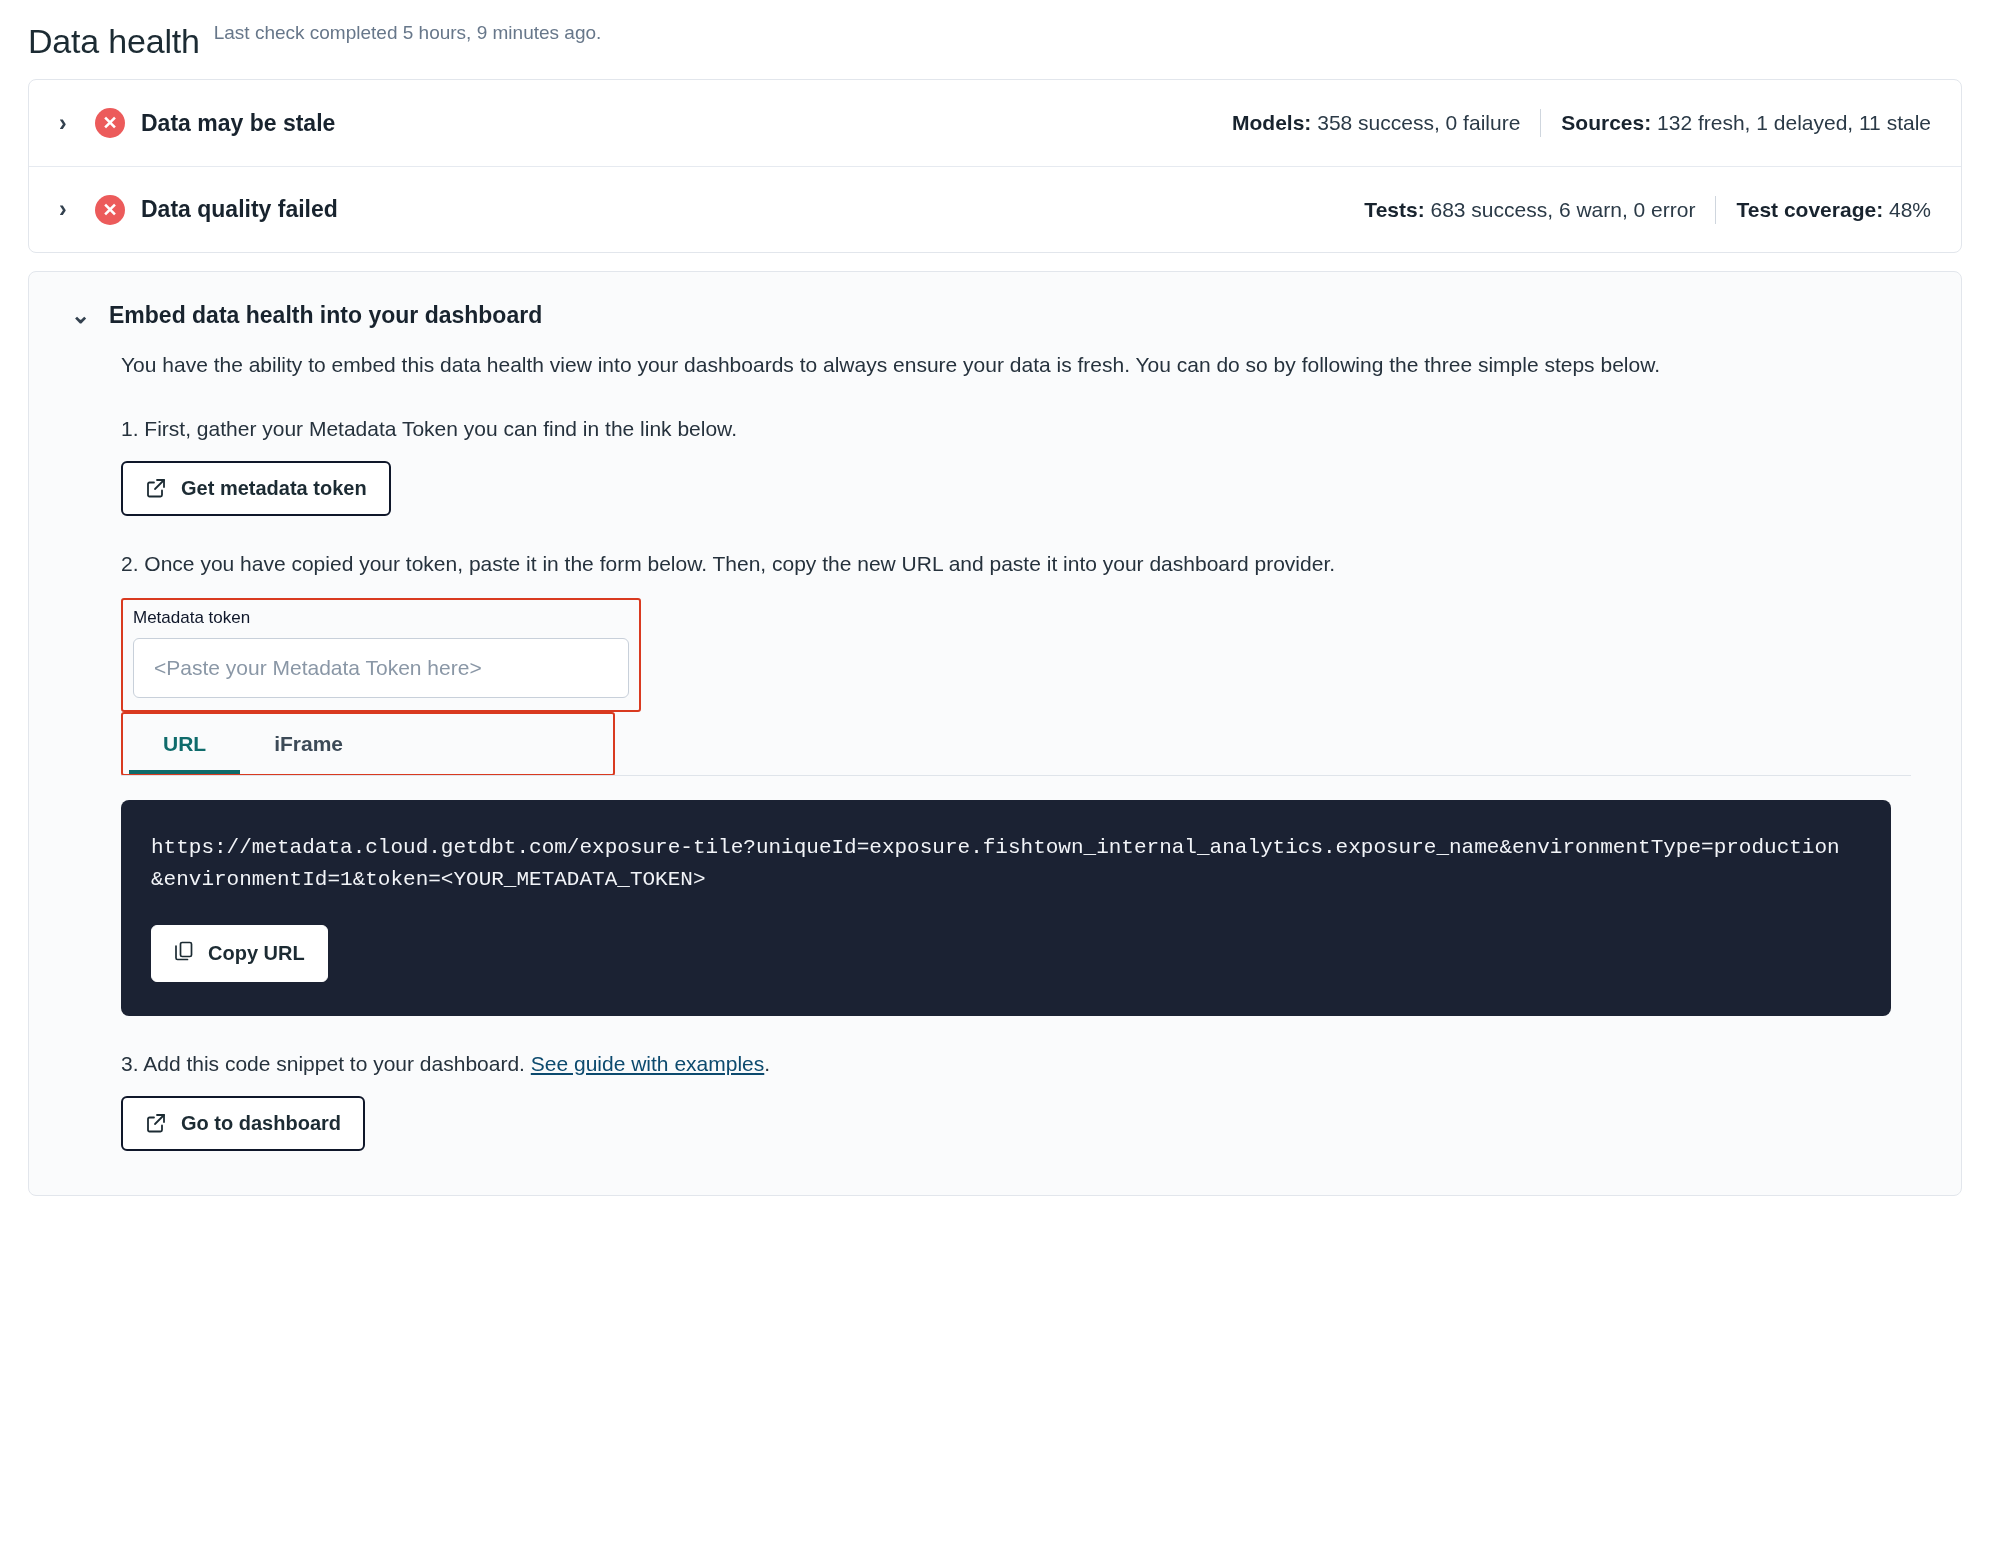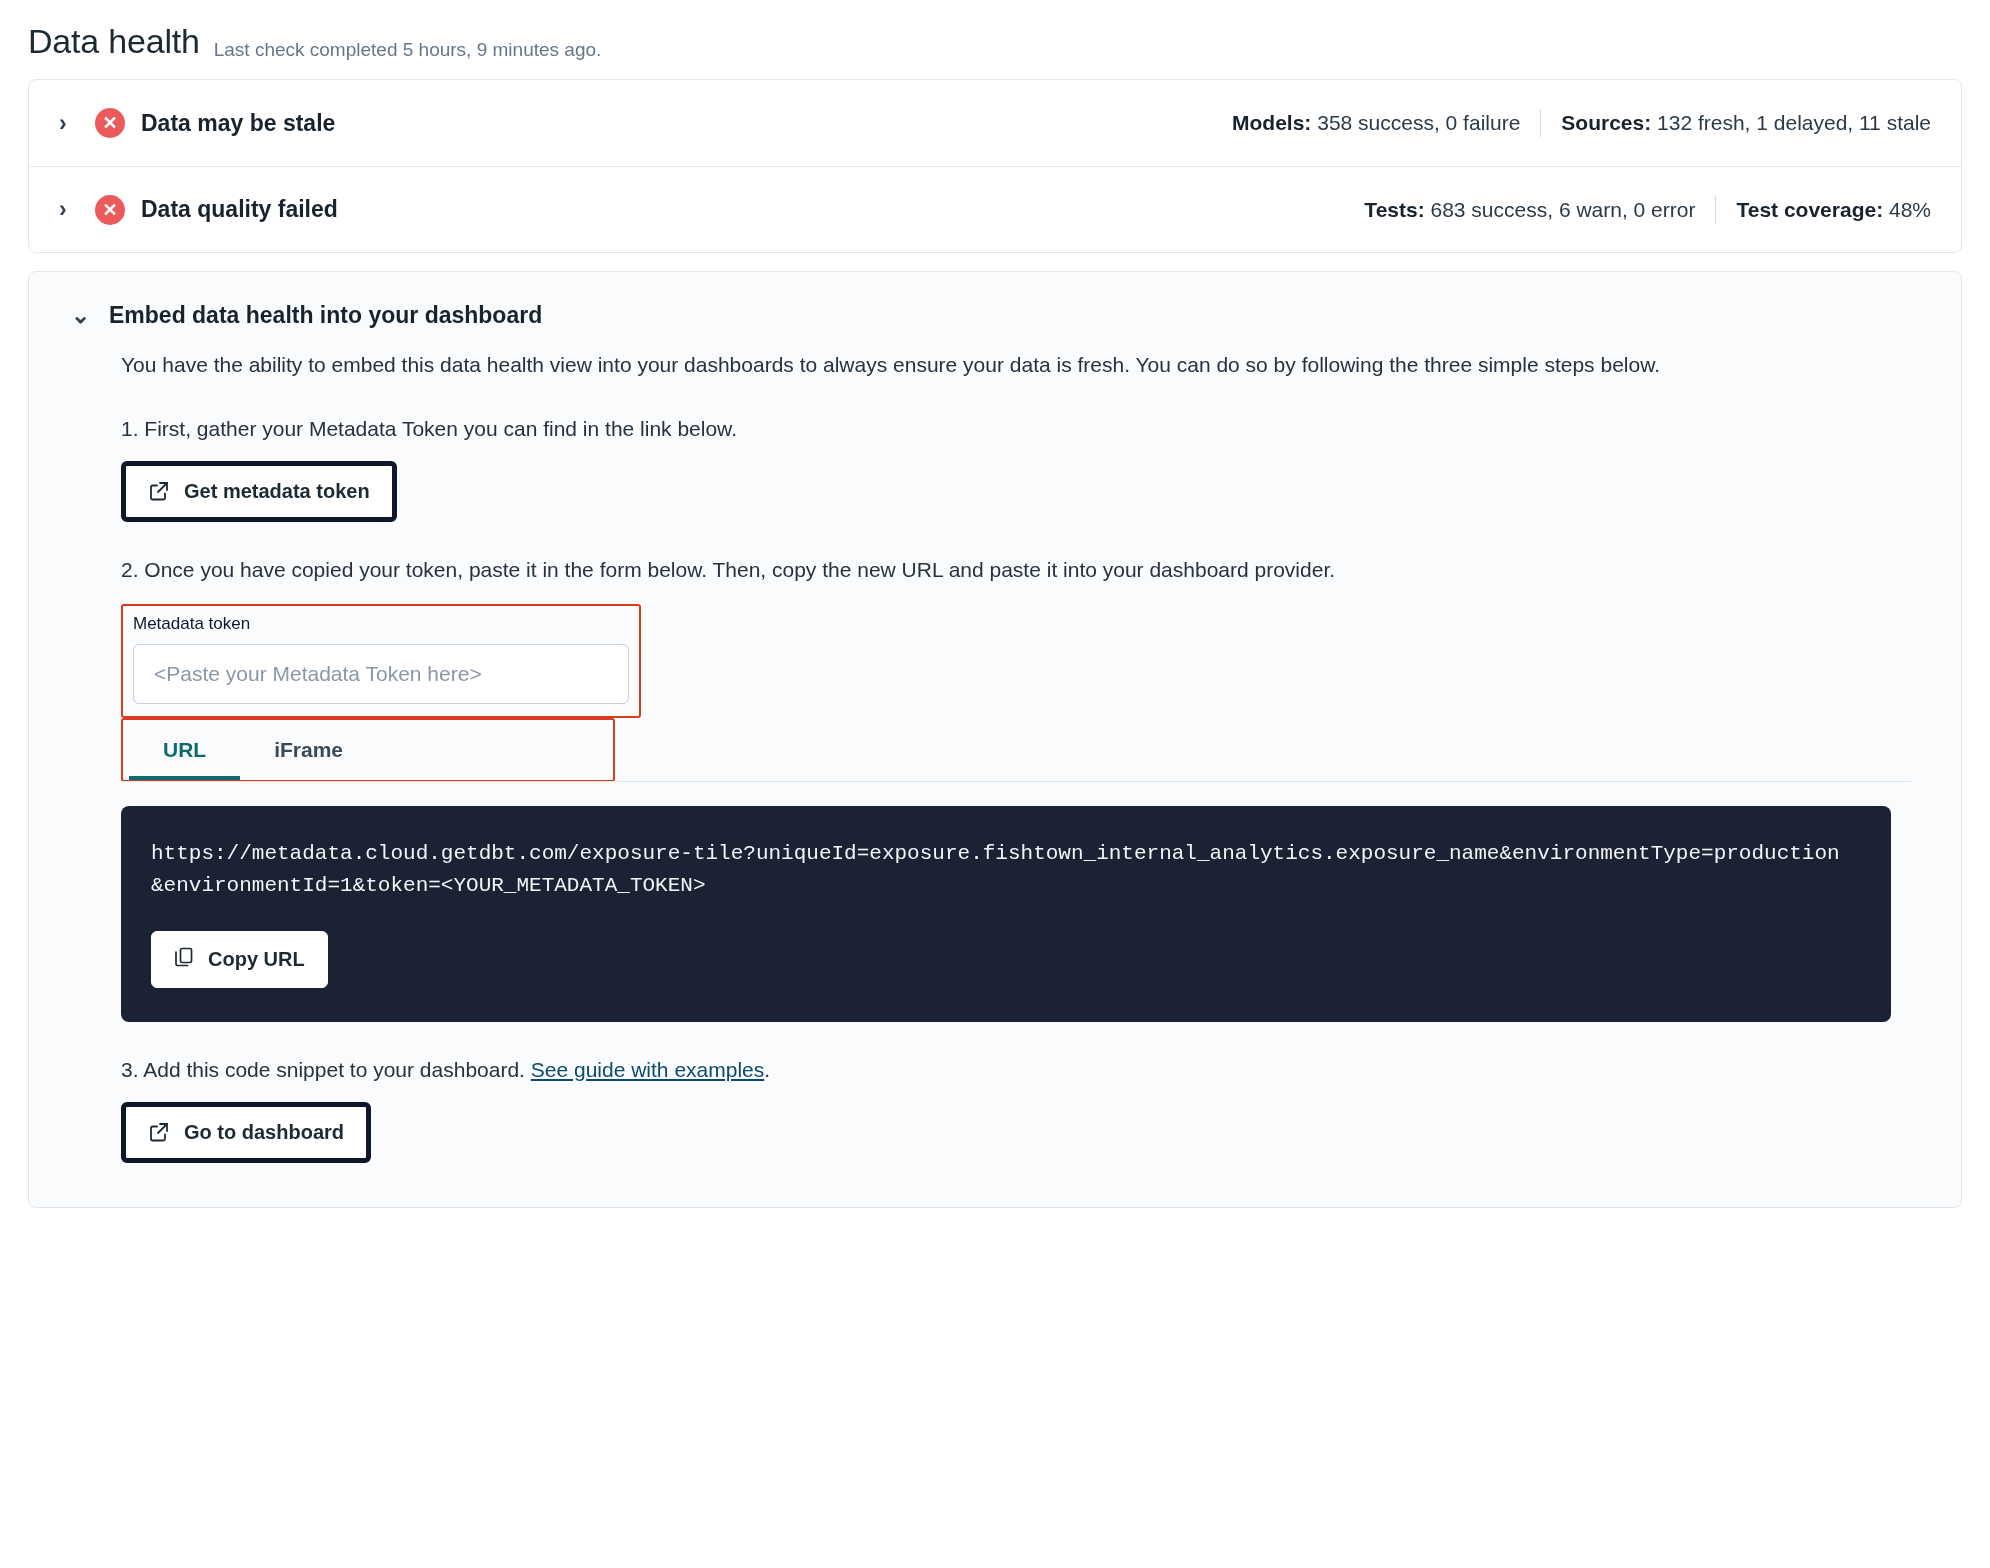--- a/index.html
+++ b/index.html
@@ -12,21 +12,21 @@
   }
   body {
     width: 1990px;
     min-height: 1568px;
     padding: 18px 28px 0 28px;
   }
 
   
   .page-header {
     display: flex;
-    align-items: flex-end;
+    align-items: flex-start;
     gap: 14px;
     padding: 4px 0 18px 0;
   }
   .page-title {
     font-size: 34px;
     font-weight: 400;
     letter-spacing: -0.2px;
     color: #1c2b33;
   }
   .page-subtitle {
@@ -140,21 +140,21 @@
     font-size: 21px;
     color: #26323d;
     margin-top: 36px;
   }
 
   .btn {
     display: inline-flex;
     align-items: center;
     gap: 14px;
     background: #ffffff;
-    border: 5px solid #0f172a;
+    border: 2px solid #0f172a;
     border-radius: 6px;
     padding: 14px 22px;
     font-size: 20px;
     font-weight: 700;
     color: #1c2b33;
     margin-top: 20px;
     cursor: pointer;
   }
   .btn svg { display: block; }
 

